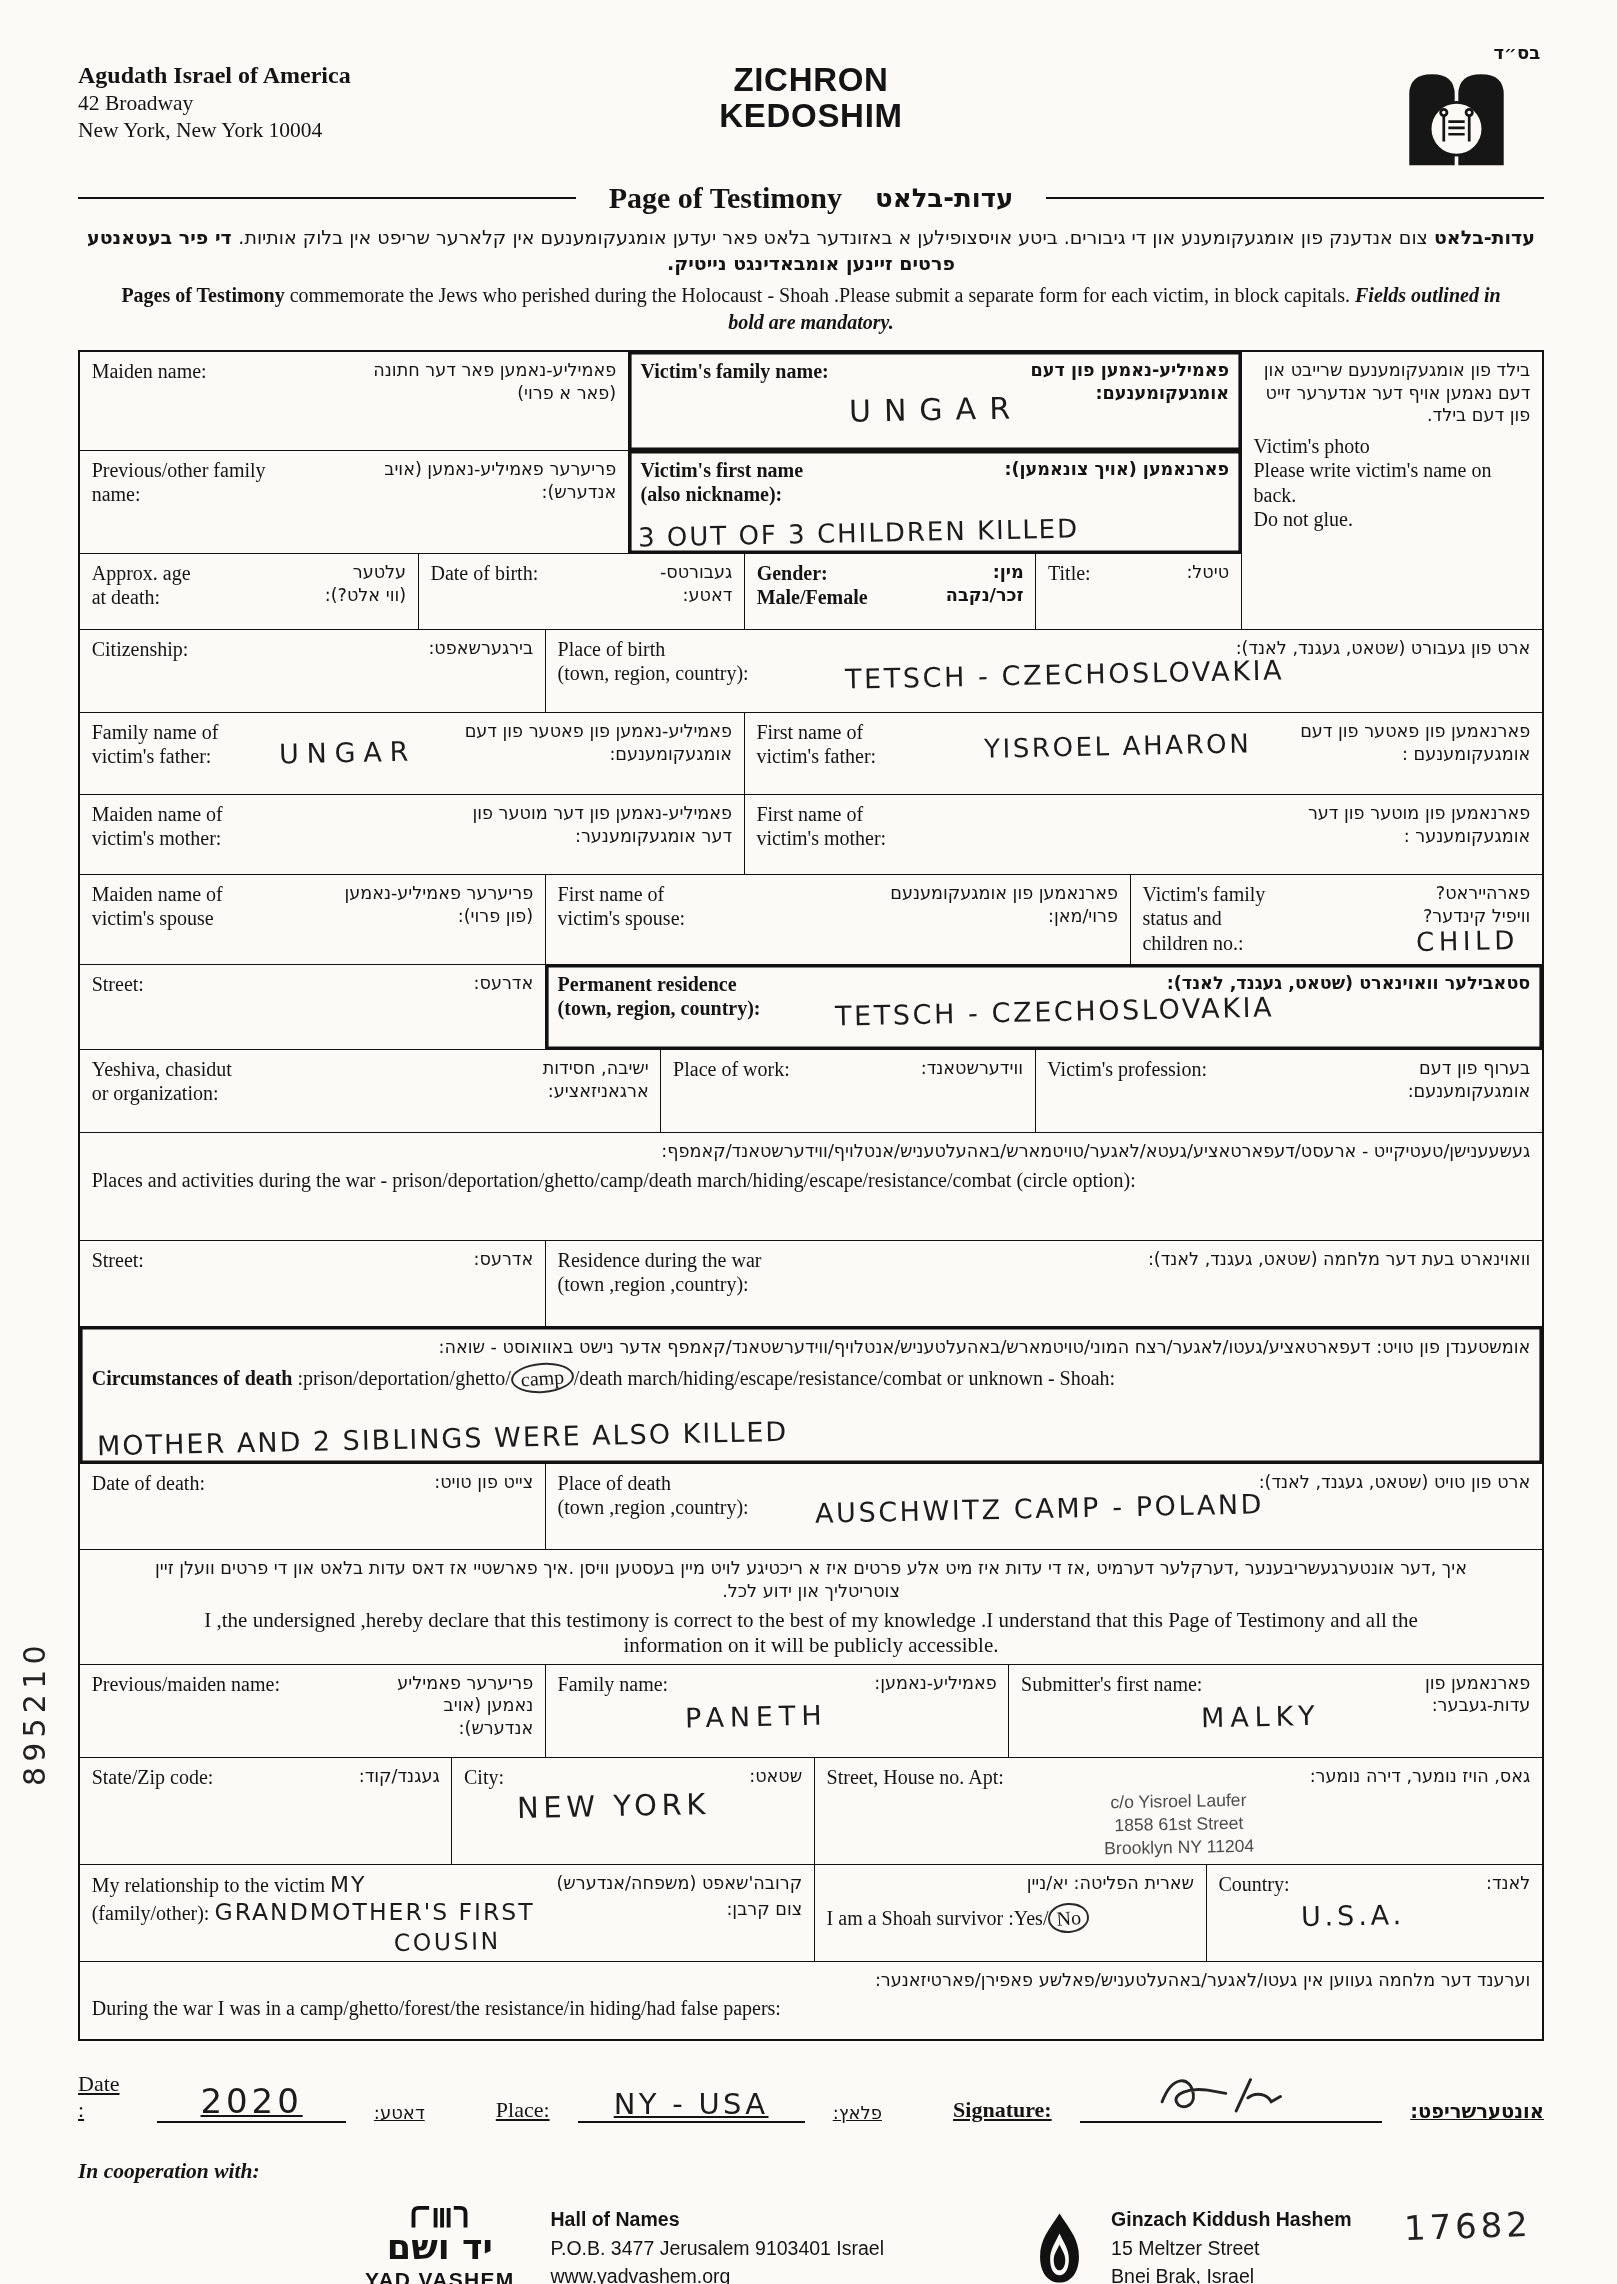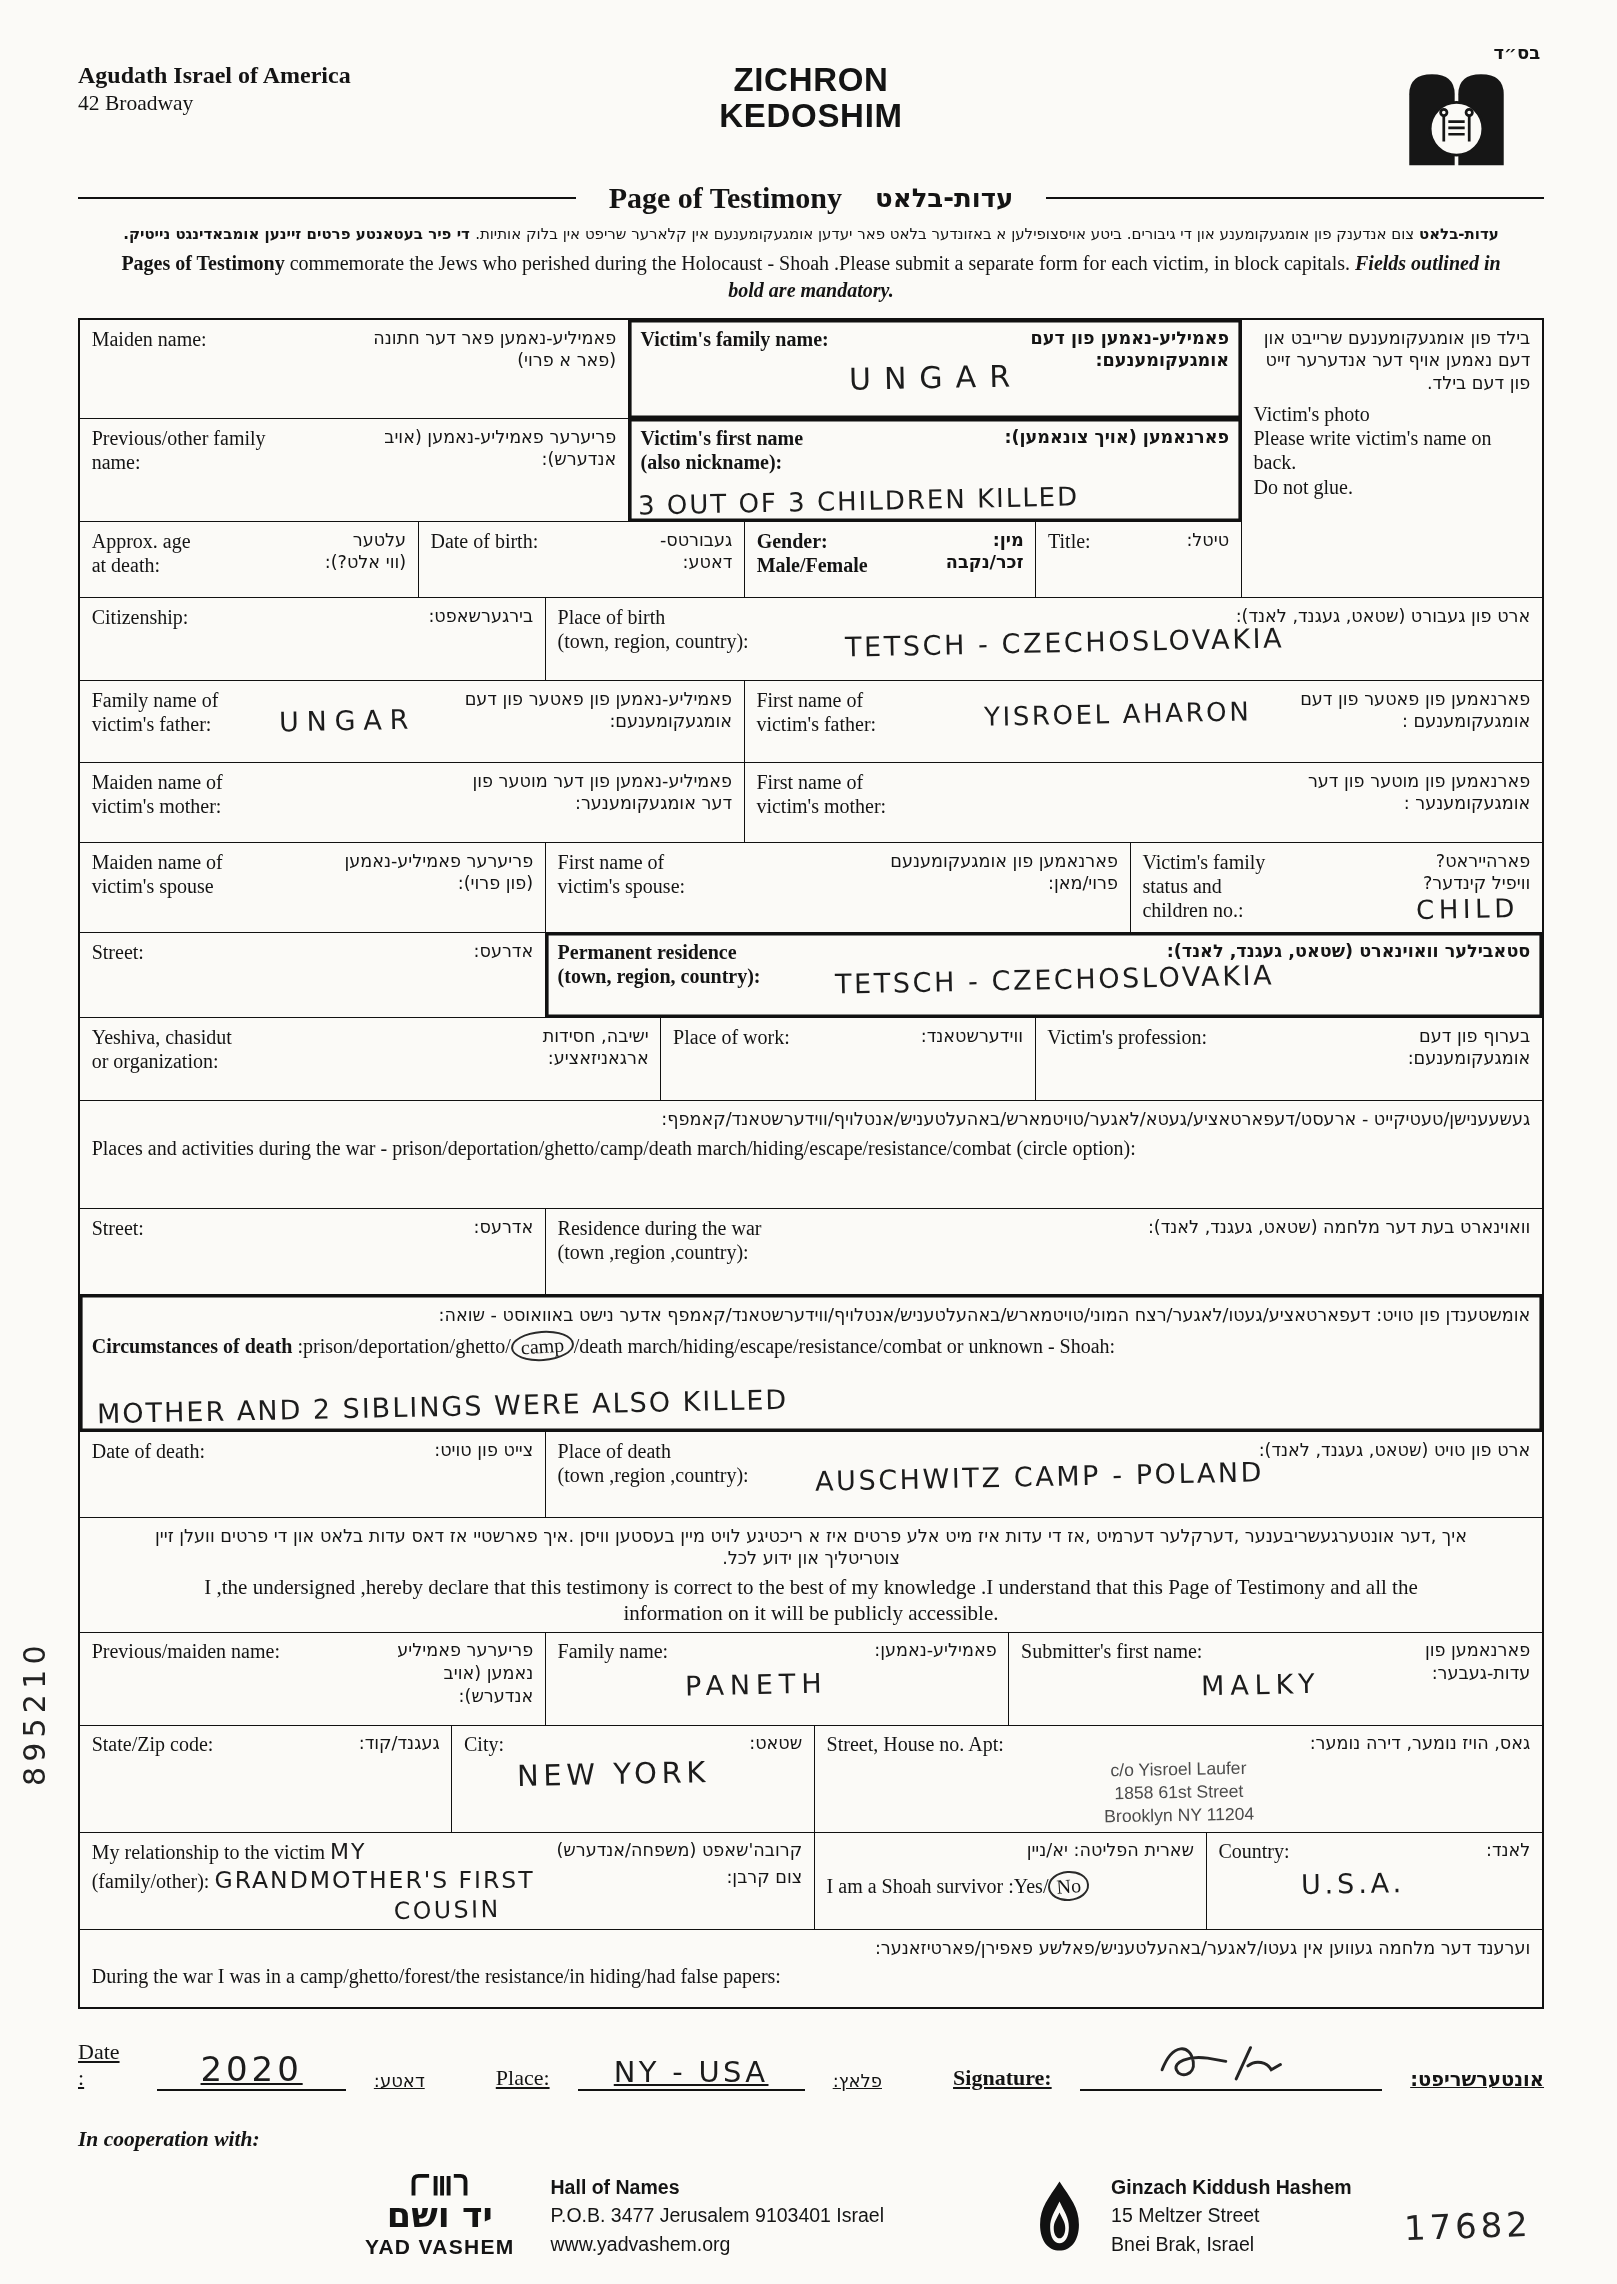--- a/index.html
+++ b/index.html
@@ -19,21 +19,21 @@
   .bsd { font-family:"DejaVu Sans",sans-serif; font-size:18px; font-weight:bold; margin-right:3.9px; }
   .tablets { margin:3.9px 33px 0 0; }
 
   
   .titleband { display:flex; align-items:center; gap:33px; margin-top:11.7px; }
   .titleband .rule { flex:1; border-top:2px solid #111; }
   .ptitle { font-weight:bold; font-size:30px; }
   .ptitle-yi { font-family:"DejaVu Sans",sans-serif; font-weight:bold; font-size:26px; direction:rtl; }
 
   
-  .intro-yi { direction:rtl; text-align:center; font-family:"DejaVu Sans",sans-serif; font-size:15px; line-height:1.4; margin-top:9px; }
+  .intro-yi { direction:rtl; text-align:center; font-family:"DejaVu Sans",sans-serif; font-size:19px; line-height:1.4; margin-top:9px; }
   .intro-en { text-align:center; font-size:20px; line-height:1.35; margin:5.2px auto 0; max-width:1401px; }
   .bi { font-weight:bold; font-style:italic; }
 
   
   .ptable { margin-top:14.3px; border:2px solid #111; background:#fbfaf7; }
   .trow { display:flex; border-top:1.3px solid #111; align-items:stretch; }
   .ptable > .trow:first-child { border-top:0; }
   .topleft { display:flex; flex-direction:column; }
   .topleft > .trow:first-child { border-top:0; }
   .tcell { border-left:1.3px solid #111; padding:6.5px 11.7px 5.2px; position:relative; }
@@ -71,20 +71,21 @@
 </style>
 </head>
 <body>
 
 <div class="sheet">
 
   <div class="hdr">
     <div class="org">
       <div class="name">Agudath Israel of America</div>
       <div>42 Broadway</div>
+      <div>New York, New York 10004</div>
     </div>
     <div class="brand">
       <div>ZICHRON</div>
       <div>KEDOSHIM</div>
     </div>
     <div class="hdr-right">
       <div class="bsd">בס״ד</div>
       <div class="tablets">
         <svg viewBox="0 0 120 110" width="109" height="100">
           <path d="M8 108 V30 Q8 8 33 8 Q58 8 58 30 V108 Z" fill="#161616"></path>

